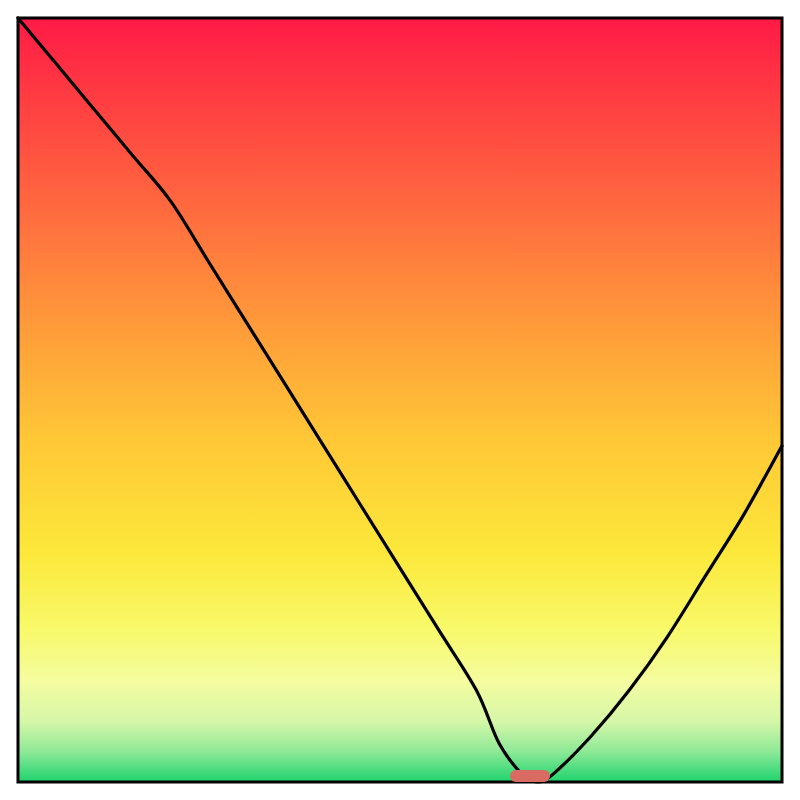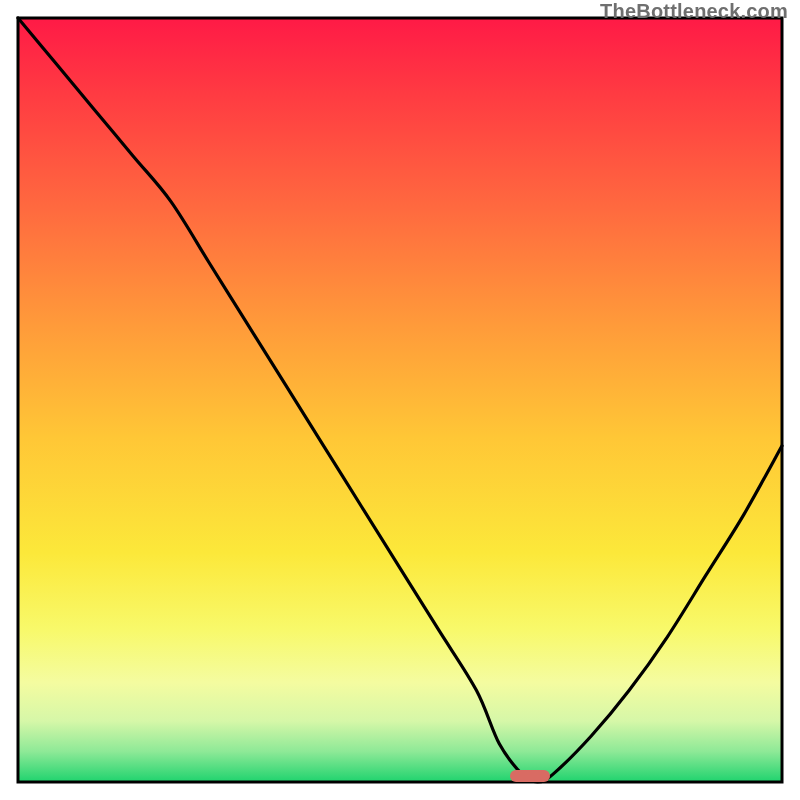--- a/index.html
+++ b/index.html
@@ -64,14 +64,13 @@
 
   <div id="gradient"></div>
 
   <svg class="plot" width="800" height="800">
     <rect id="frame-rect" x="18" y="18" width="764" height="764" fill="none" stroke="#000000" stroke-width="3"></rect>
     <path id="curve" fill="none" stroke="#000000" stroke-width="3.2" stroke-linejoin="round" stroke-linecap="round" d="M 18 18 C 24.4 25.6, 43.5 48.6, 56.2 63.8 C 68.9 79.1, 81.7 94.4, 94.4 109.7 C 107.1 125.0, 119.9 140.2, 132.6 155.5 C 145.3 170.8, 158.1 183.5, 170.8 201.4 C 183.5 219.2, 196.3 242.1, 209.0 262.5 C 221.7 282.9, 234.5 303.2, 247.2 323.6 C 259.9 344.0, 272.7 364.3, 285.4 384.7 C 298.1 405.1, 310.9 425.5, 323.6 445.8 C 336.3 466.2, 349.1 486.6, 361.8 507.0 C 374.5 527.3, 387.3 547.7, 400.0 568.1 C 412.7 588.5, 425.5 608.8, 438.2 629.2 C 450.9 649.6, 466.2 671.2, 476.4 690.3 C 486.6 709.4, 491.7 729.8, 499.3 743.8 C 507.0 757.8, 515.9 768.0, 522.2 774.4 C 528.6 780.7, 532.4 782.0, 537.5 782.0 C 542.6 782.0, 543.9 782.0, 552.8 774.4 C 561.7 766.7, 578.3 750.2, 591.0 736.2 C 603.7 722.2, 616.5 706.9, 629.2 690.3 C 641.9 673.8, 654.7 655.9, 667.4 636.8 C 680.1 617.7, 692.9 596.1, 705.6 575.7 C 718.3 555.3, 731.1 536.2, 743.8 514.6 C 756.5 493.0, 775.6 457.3, 782.0 445.8"></path>
   </svg>
 
   <div id="marker" style="left: 510px; top: 770px; background: rgb(217, 107, 99);"></div>
 
-  <div id="attribution">TheBottleneck.com</div>
 </div>
 
 </body></html>

